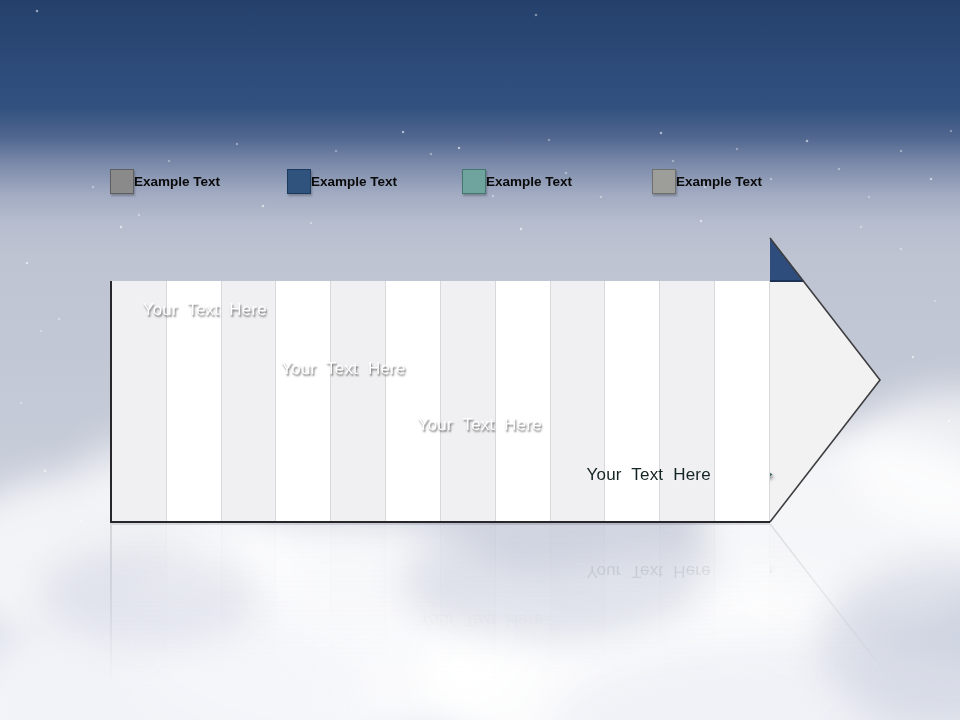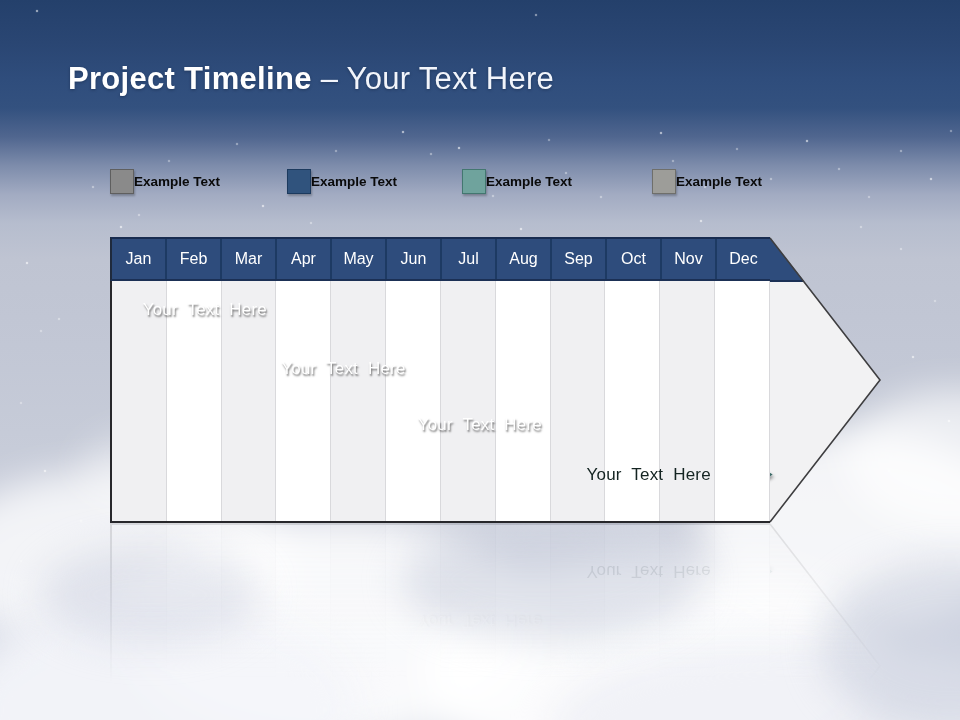--- a/index.html
+++ b/index.html
@@ -160,34 +160,20 @@
       <polygon points="770,238 804,281 770,281" fill="#2e4c7c"></polygon>
       <line x1="770" y1="281" x2="803" y2="281" stroke="#1b3055" stroke-width="2"></line>
       <path d="M770,238 L880,380 L770,522" fill="none" stroke="#3e3e40" stroke-width="1.6"></path>
       <g id="barShapes">
           <polygon points="112.75,293 297,293 323,309.5 297,326 112.75,326" fill="#848484" stroke="#57575a" stroke-width="1.5" filter="url(#barShadow)"></polygon>
           <polygon points="277.2,352 409.75,352 435.75,368.5 409.75,385 277.2,385" fill="#8a8a8a" stroke="#57575a" stroke-width="1.5" filter="url(#barShadow)"></polygon>
           <polygon points="382.8,408 576.95,408 602.95,424.5 576.95,441 382.8,441" fill="#2f4f80" stroke="#1f3a60" stroke-width="1.5" filter="url(#barShadow)"></polygon>
           <polygon points="552.1999999999999,458 745.25,458 771.25,474.5 745.25,491 552.1999999999999,491" fill="#6fa5a0" stroke="#3b6a66" stroke-width="1.5" filter="url(#barShadow)"></polygon>
         </g>
     </svg>
-    <div class="months" id="months">
-        <div class="mcell">Jan</div>
-        <div class="mcell">Feb</div>
-        <div class="mcell">Mar</div>
-        <div class="mcell">Apr</div>
-        <div class="mcell">May</div>
-        <div class="mcell">Jun</div>
-        <div class="mcell">Jul</div>
-        <div class="mcell">Aug</div>
-        <div class="mcell">Sep</div>
-        <div class="mcell">Oct</div>
-        <div class="mcell">Nov</div>
-        <div class="mcell">Dec</div>
-      </div>
     <div class="cols" id="cols">
         <div class="col band"></div>
         <div class="col"></div>
         <div class="col band"></div>
         <div class="col"></div>
         <div class="col band"></div>
         <div class="col"></div>
         <div class="col band"></div>
         <div class="col"></div>
         <div class="col band"></div>
@@ -196,23 +182,20 @@
         <div class="col"></div>
       </div>
     <div id="barLabels">
         <div class="bar-label light" style="left: 112.75px; width: 184.25px; top: 293px;">Your Text Here</div>
         <div class="bar-label light" style="left: 277.2px; width: 132.55px; top: 352px;">Your Text Here</div>
         <div class="bar-label light" style="left: 382.8px; width: 194.15px; top: 408px;">Your Text Here</div>
         <div class="bar-label dark" style="left: 552.2px; width: 193.05px; top: 458px;">Your Text Here</div>
       </div>
   </div>
 
-  <h1 class="title">
-    <span class="t-bold">Project Timeline</span><span class="t-light">– Your Text Here</span>
-  </h1>
 
   <div class="legend" id="legend">
       <div class="legend-item" style="left: 110px;">
         <span class="swatch" style="background: rgb(138, 138, 138); border-color: rgb(95, 95, 95);"></span>
         <span class="legend-label">Example Text</span>
       </div>
       <div class="legend-item" style="left: 287px;">
         <span class="swatch" style="background: rgb(48, 83, 125); border-color: rgb(28, 58, 94);"></span>
         <span class="legend-label">Example Text</span>
       </div>

